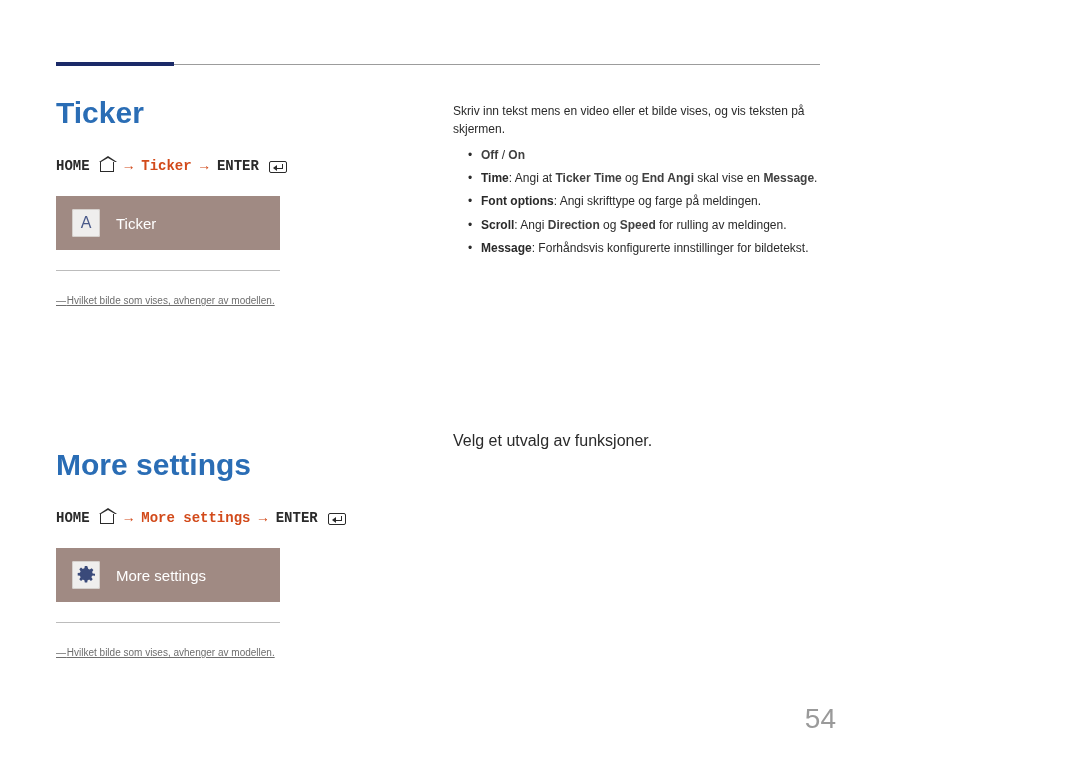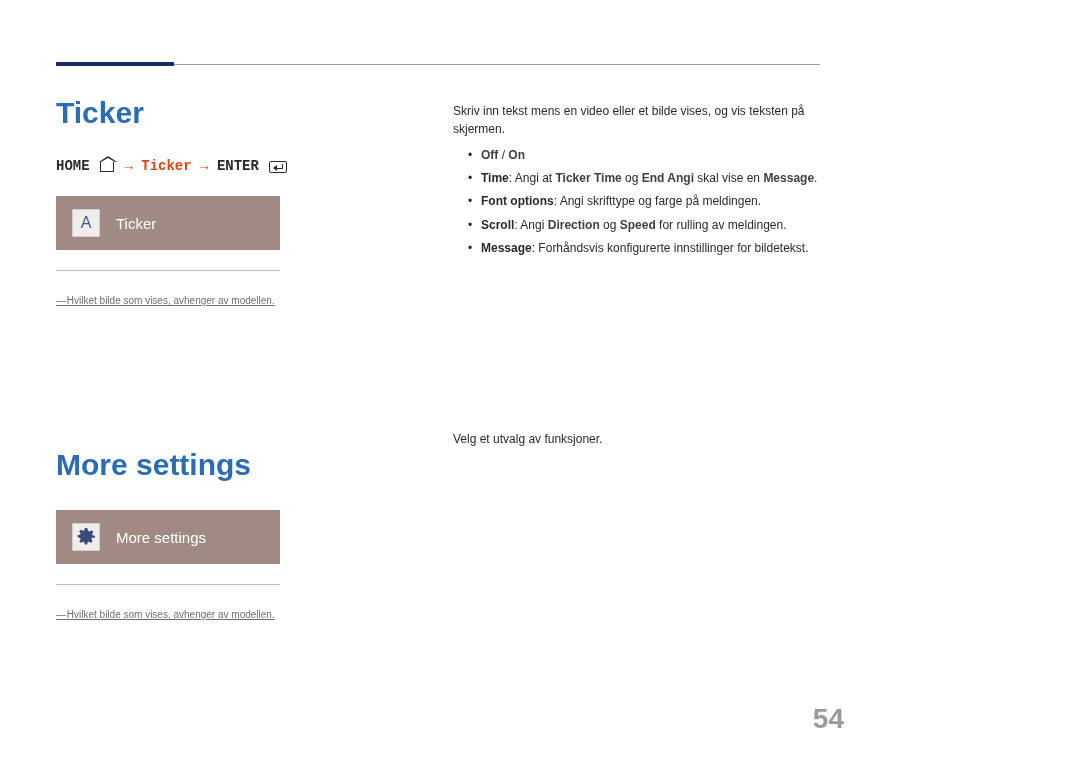--- a/index.html
+++ b/index.html
@@ -60,23 +60,23 @@
   .footnote::before { content: "― "; letter-spacing: -1px; }
   .section-gap { height: 142px; }
   .intro-right { font-size: 12px; line-height: 1.5; margin-top: 6px; }
   ul.bullets { list-style: none; margin-top: 8px; font-size: 12px; line-height: 1.6; }
   ul.bullets li { position: relative; padding-left: 28px; margin-bottom: 4px; }
   ul.bullets li::before { content:"•"; position:absolute; left:15px; top:0; }
   .accent { color: #404040; font-weight: 700; }
   .bold { font-weight: 700; }
   .normal { font-weight: 400; color:#2a2a2a; }
   .page-number {
-    position: absolute; right: 32px; bottom: 28px; font-size: 28px; color: #9a9a9a; font-weight: 700;
+    position: absolute; right: 40px; bottom: 28px; font-size: 28px; color: #9a9a9a; font-weight: 400;
   }
-  .right-intro2 { font-size: 12px; margin-top: 6px; }
+  .right-intro2 { font-size: 16px; margin-top: 6px; }
   .sec2-right-pad { margin-top: 0px; }
 </style>
 </head>
 <body>
 
 <div class="page">
   <div class="top-rule"></div>
   <div class="thick-accent"></div>
 
   <div class="columns">
@@ -100,20 +100,29 @@
         <span>Ticker</span>
       </div>
 
       <hr class="left-rule">
       <div class="footnote">Hvilket bilde som vises, avhenger av modellen.</div>
 
       <div class="section-gap"></div>
 
       <div class="heading">More settings</div>
 
+      <div class="breadcrumb">
+        <span class="plain bold">HOME</span>
+        <span class="bc-icon home-icon"></span>
+        <span class="arrow">→</span>
+        <span class="accent">More settings</span>
+        <span class="arrow">→</span>
+        <span class="plain bold">ENTER</span>
+        <span class="enter-icon"></span>
+      </div>
 
       <div class="tile">
         <div class="icon-box gear-icon">
           <svg viewBox="0 0 24 24">
             <path fill="#3a4a7a" d="M12 8a4 4 0 1 0 0 8 4 4 0 0 0 0-8zm9 5.2v-2.4l-2.3-.4a7 7 0 0 0-.6-1.5l1.3-1.9-1.7-1.7-1.9 1.3a7 7 0 0 0-1.5-.6L13.2 3h-2.4l-.4 2.3a7 7 0 0 0-1.5.6L7 4.6 5.3 6.3l1.3 1.9a7 7 0 0 0-.6 1.5L3.7 10v2.4l2.3.4c.1.5.3 1 .6 1.5l-1.3 1.9 1.7 1.7 1.9-1.3c.5.3 1 .5 1.5.6l.4 2.3h2.4l.4-2.3c.5-.1 1-.3 1.5-.6l1.9 1.3 1.7-1.7-1.3-1.9c.3-.5.5-1 .6-1.5l2.3-.4z"></path>
           </svg>
         </div>
         <span>More settings</span>
       </div>
 

